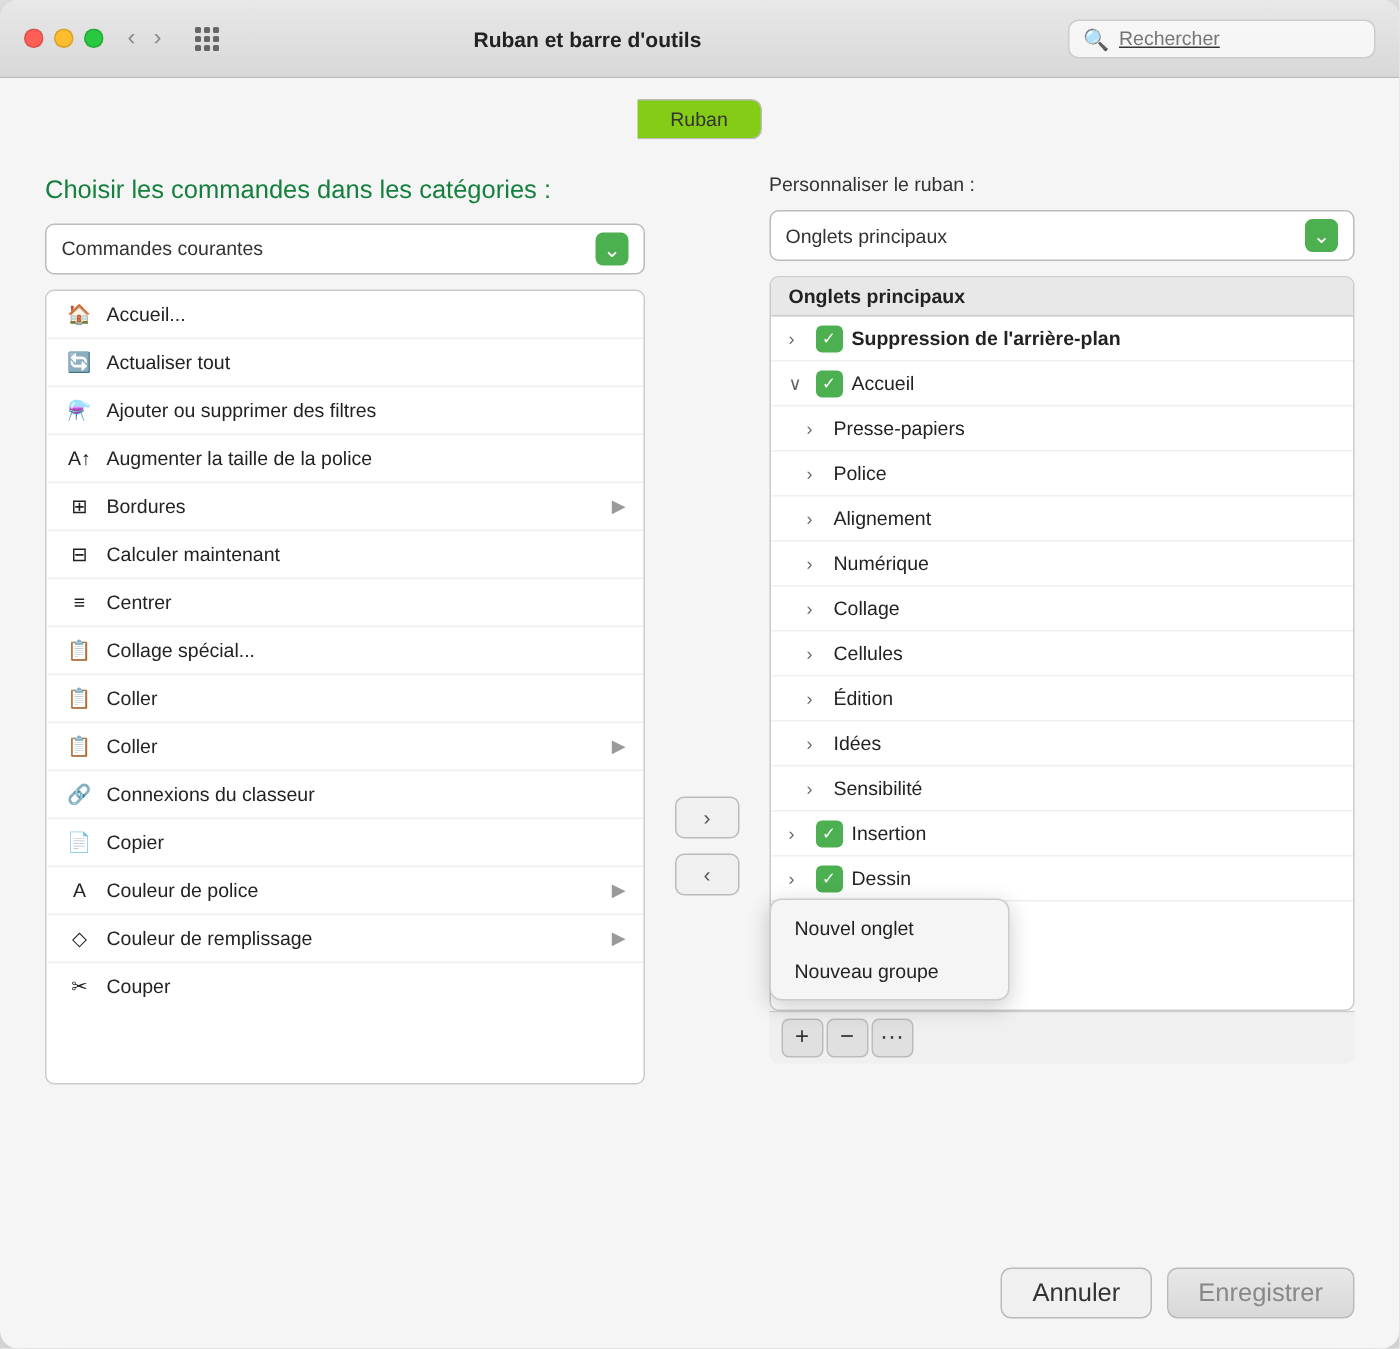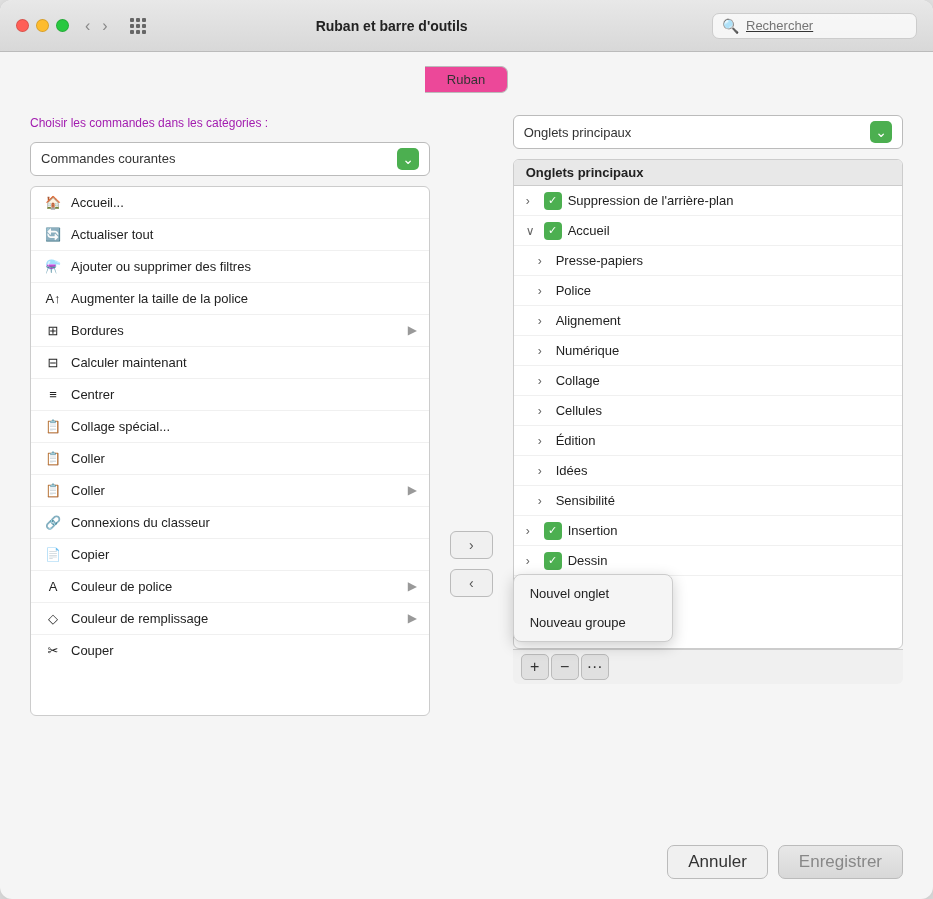--- a/index.html
+++ b/index.html
@@ -118,21 +118,21 @@
       border: 1px solid #ccc;
       background: #f0f0f0;
       cursor: pointer;
       font-size: 13px;
       color: #333;
       outline: none;
     }
     .tab-btn:first-child { border-radius: 7px 0 0 7px; }
     .tab-btn:last-child { border-radius: 0 7px 7px 0; border-left: none; }
     .tab-btn.active {
-      background: #ec4899;
+      background: #84cc16;
       font-weight: 500;
       border-color: #bbb;
     }
 
     
     .main-content {
       display: flex;
       padding: 10px 30px 20px 30px;
       gap: 20px;
       flex: 1;
@@ -140,22 +140,22 @@
     }
 
     
     .left-panel {
       flex: 0 0 400px;
       display: flex;
       flex-direction: column;
       gap: 10px;
     }
     .panel-label {
-      font-size: 12px;
-      color: #a21caf;
+      font-size: 17px;
+      color: #15803d;
       font-weight: 400;
       line-height: 1.4;
     }
     .dropdown-select {
       display: flex;
       align-items: center;
       justify-content: space-between;
       background: #fff;
       border: 1px solid #bbb;
       border-radius: 6px;
@@ -477,32 +477,33 @@
           </div>
         </div>
     </div>
 
     <div class="transfer-area">
       <button class="transfer-btn">›</button>
       <button class="transfer-btn">‹</button>
     </div>
 
     <div class="right-panel">
+      <span class="right-panel-label">Personnaliser le ruban :</span>
       <div class="right-dropdown-select">
         <span>Onglets principaux</span>
         <div class="dropdown-arrow">⌄</div>
       </div>
       <div style="flex:1; display:flex; flex-direction:column;">
         <div class="right-list">
           <div class="section-header">Onglets principaux</div>
 
         <div class="right-item">
               <span style="font-size: 12px; color: rgb(102, 102, 102); min-width: 12px;">›</span>
               <div class="check-box">✓</div>
-              <span style="font-weight: 400; text-align: right;">Suppression de l'arrière-plan</span>
+              <span style="font-weight: 700; text-align: right;">Suppression de l'arrière-plan</span>
             </div>
             <div class="right-item">
               <span style="font-size: 12px; color: rgb(102, 102, 102); min-width: 12px;">∨</span>
               <div class="check-box">✓</div>
               <span style="font-weight: 400;">Accueil</span>
             </div>
             <div class="right-item indented-1">
               <span style="font-size: 12px; color: rgb(102, 102, 102); min-width: 12px;">›</span>
               <span>Presse-papiers</span>
             </div>

